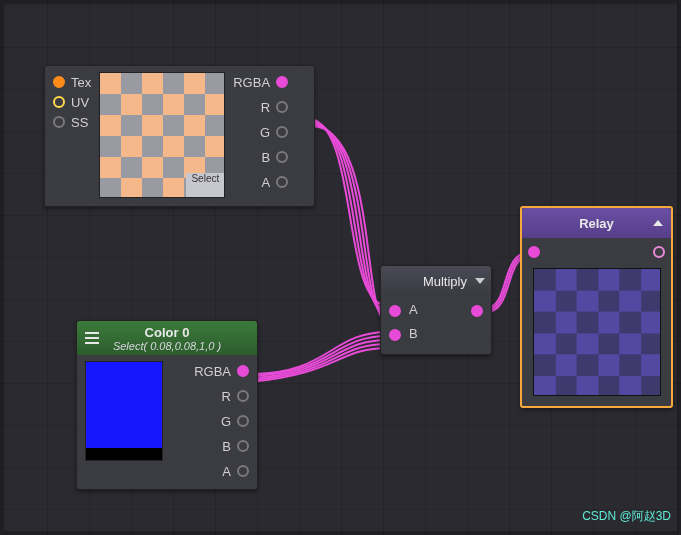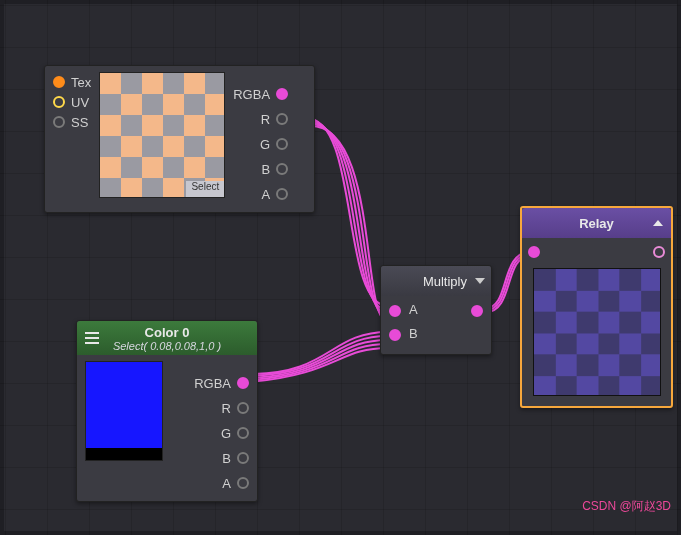--- a/index.html
+++ b/index.html
@@ -65,21 +65,21 @@
     color: #d8d8e0;
     text-align: center;
     display: block;
   }
 
   
   .mainTex { left: 44px; top: 65px; width: 271px; }
   .mainTex .node-header { background: linear-gradient(#3b5aa8, #2a467f); height:33px; flex-direction:column; }
   .mainTex .body { display:flex; padding:6px 8px 8px 8px; }
   .inputs { display:flex; flex-direction:column; padding-right:8px; }
-  .outputs { display:flex; flex-direction:column; gap:5px; padding-left:8px; align-items:flex-end;margin-top:12px; }
+  .outputs { display:flex; flex-direction:column; gap:5px; padding-left:8px; align-items:flex-end; }
   .port-row { display:flex; align-items:center; gap:6px; font-size:13px; height:20px;}
   .port-row.in { justify-content:flex-start; }
   .port-row.out { justify-content:flex-end; }
   .port {
     width: 12px; height: 12px; border-radius: 50%;
     border: 2px solid #888;
     background: transparent;
   }
   .port.filled-orange { background:#ff8c1a; border-color:#ff8c1a; }
   .port.ring-yellow { border-color:#ffd94a; }
@@ -89,21 +89,21 @@
   .checker-preview {
     position: relative;
     width: 126px; height: 126px;
     background:
       conic-gradient(#9a9aa2 25%, #f4b88a 0 50%, #9a9aa2 0 75%, #f4b88a 0)
       0 0 / 42px 42px;
     border:1px solid #222;
   }
   .checker-preview .sel {
     position:absolute; right:0; bottom:0; background:#c7c7cf; color:#333;
-    font-size:10px; padding:0 5px 5px 5px;
+    font-size:10px; padding:0 5px 13px 5px;
   }
 
   
   .color0 { left: 76px; top: 320px; width: 182px; }
   .color0 .node-header { background: linear-gradient(#3c7a3c, #2c5c2c); height:34px; flex-direction:column;}
   .color0 .body { display:flex; padding:6px 8px 8px 8px; }
   .color-swatch {
     width: 78px; height: 100px; background:#1616ff; border:1px solid #222;
     margin-right:10px;
     position:relative;
@@ -136,22 +136,22 @@
   .relay .port-bar { display:flex; justify-content:space-between; align-items:center; height:20px; }
   .relay .preview {
     width: 128px; height: 128px; margin:6px auto 0;
     background:
       conic-gradient(#5348a2 25%, #3f3a6e 0 50%, #5348a2 0 75%, #3f3a6e 0)
       0 0 / 42.66px 42.66px;
     border:1px solid #111;
   }
 
   .watermark {
-    position:absolute; right:10px; bottom:20px;
-    color:#ec4899; font-size:12px;
+    position:absolute; right:10px; bottom:10px;
+    color:#5eead4; font-size:12px;
   }
 
   svg.wires { position:absolute; inset:0; pointer-events:none; }
 </style>
 </head>
 <body>
 
 <div class="grid-bg"></div>
 
 <svg class="wires" width="681" height="535">

